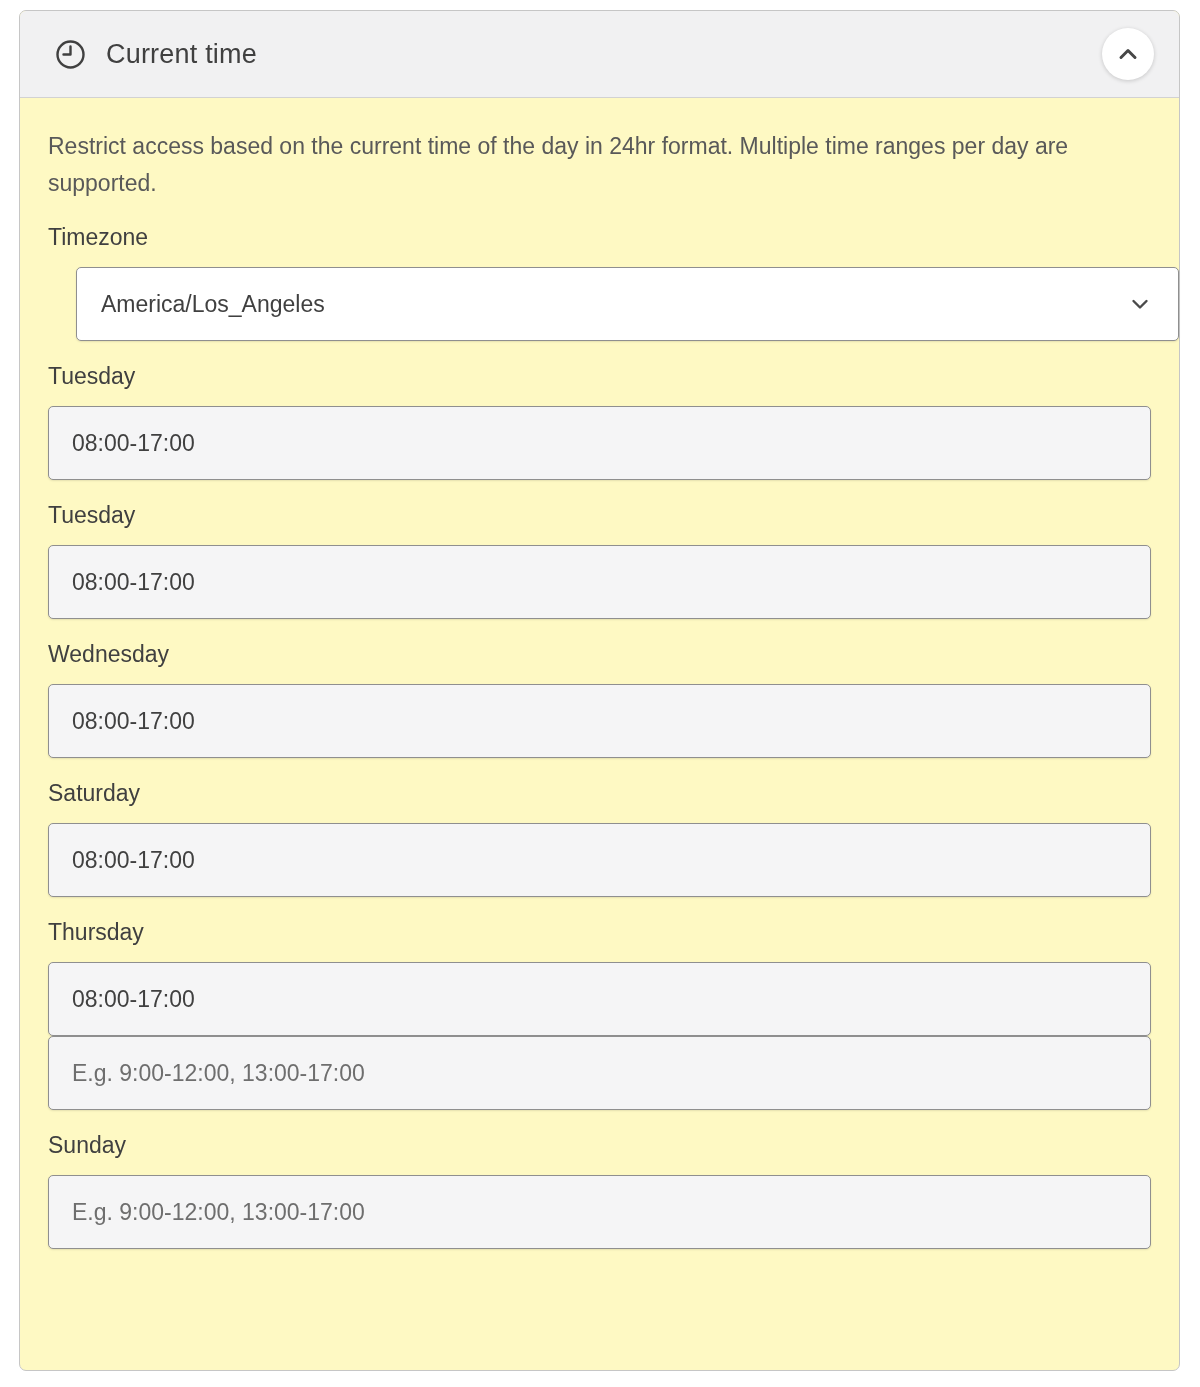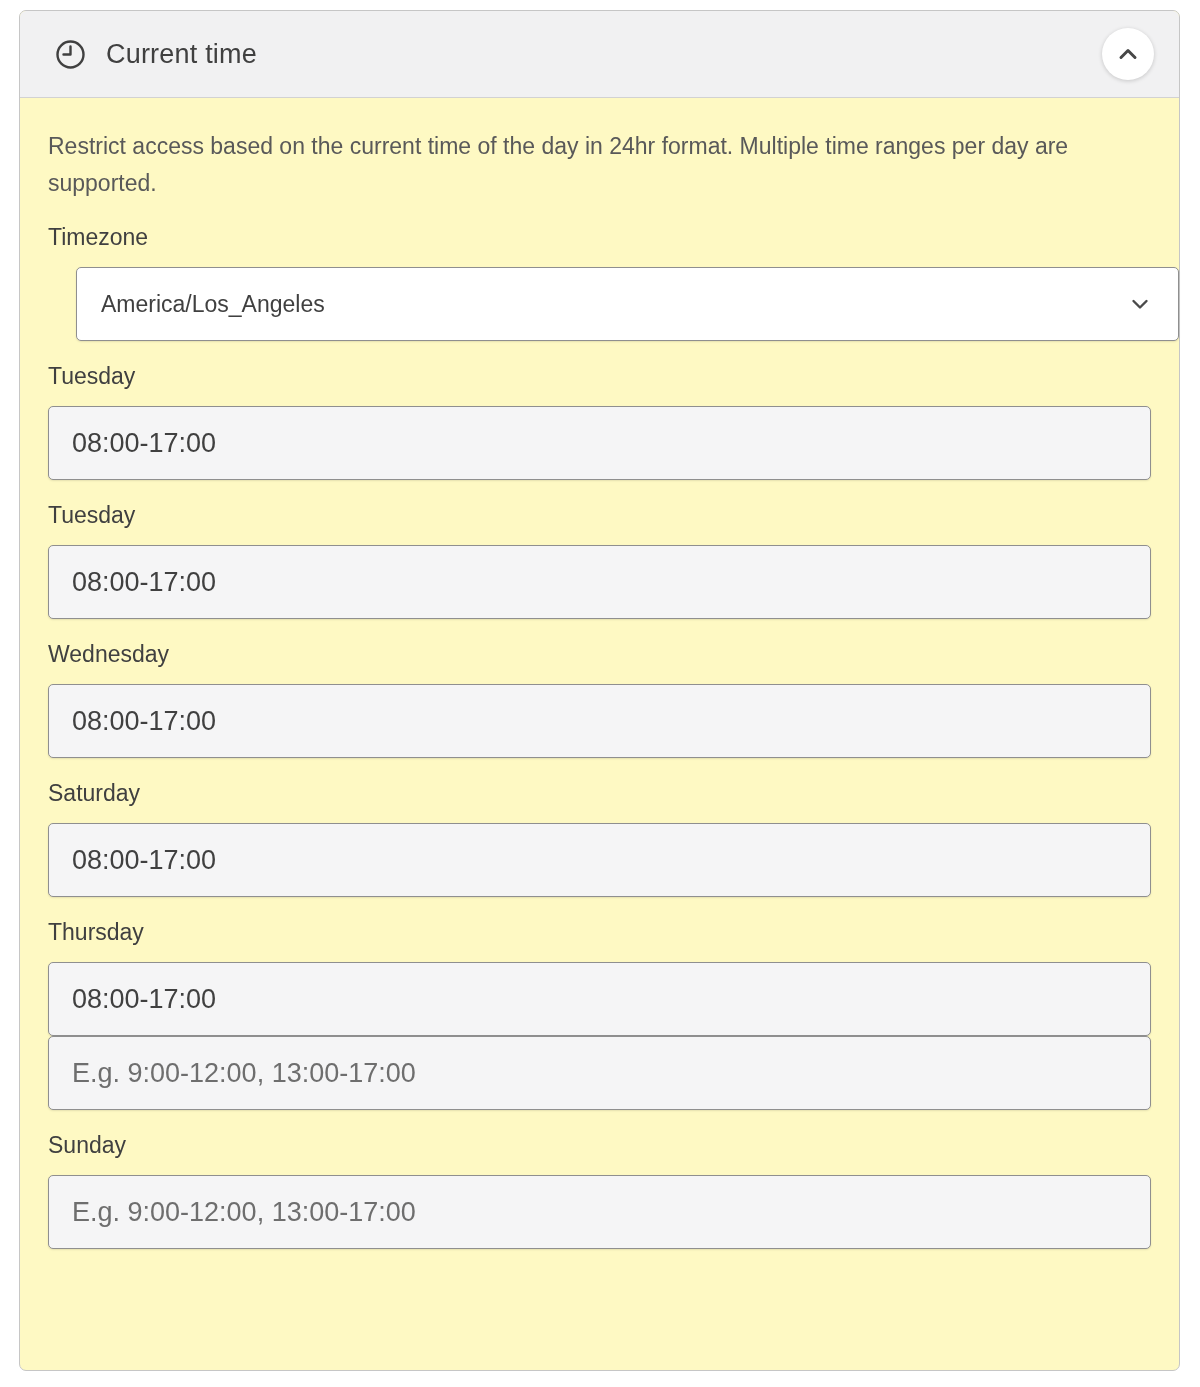--- a/index.html
+++ b/index.html
@@ -81,21 +81,21 @@
   }
   .select-box .chevron { margin-left: auto; display: flex; align-items: center; }
   .text-input {
     display: block;
     width: 100%;
     height: 74px;
     border: 1px solid #8f8f8f;
     border-radius: 5px;
     background: #f5f5f6;
     padding: 0 23px;
-    font-size: 27px;
+    font-size: 23px;
     color: #404040;
     font-family: "Liberation Sans", sans-serif;
     box-shadow: 0 1px 2px rgba(0,0,0,0.10);
     outline: none;
   }
   .text-input::placeholder { color: #6e6e6e; opacity: 1; }
 </style>
 </head>
 <body>
 

